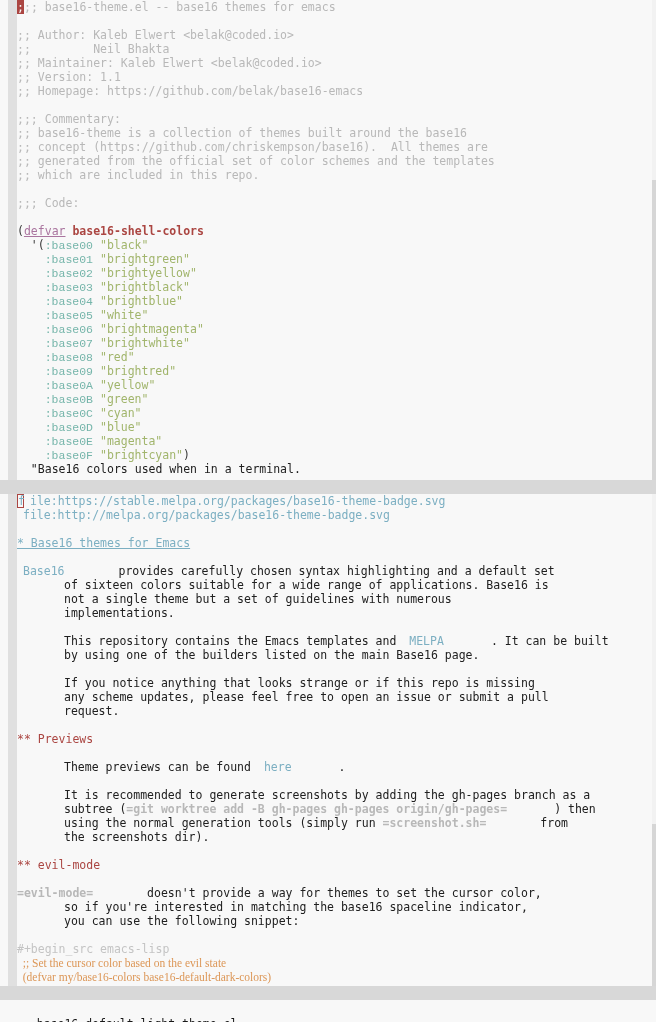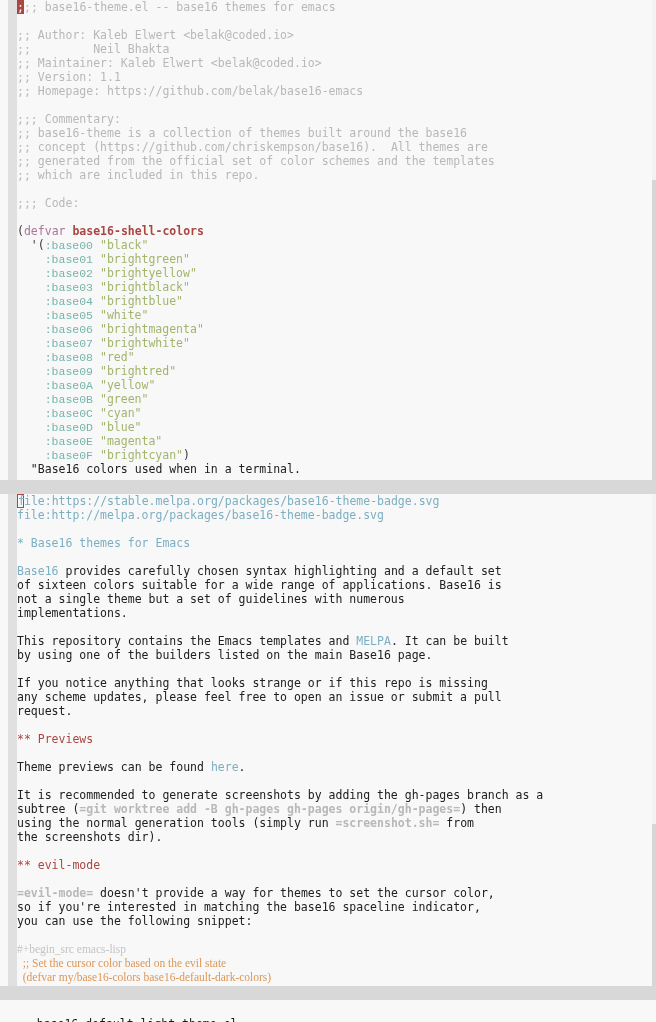--- a/index.html
+++ b/index.html
@@ -99,35 +99,35 @@
     white-space: pre;
     line-height: 14px;
     padding-top: 3px;
     box-sizing: border-box;
     padding-left: 9px;
   }
 
   
   .cmt        { color: #b8b8b8; }           
   .cmt-d      { color: #b8b8b8; }           
-  .kw         { color: #aa759f; }           
+  .kw         { color: #aa759f; text-decoration: underline; }           
   .varname    { color: #ab4642; font-weight: bold; text-align: right; } 
   .const      { color: #75b5aa; font-family: Liberation Mono, monospace; }           
   .str        { color: #a1b56c; }           
   .paren      { color: #383838; }
   .plain      { color: #202020; }
 
   
-  .org-h1     { color: #7cafc2; }
+  .org-h1     { color: #7cafc2; text-decoration: underline; }
   .org-h2     { color: #ab4642; }
-  .org-link-nu{ color: #7cafc2; }
+  .org-link-nu{ color: #7cafc2; margin-left: 6px; }
   .org-verb   { color: #b8b8b8; font-weight: bold; }
-  .org-meta   { color: #c4c4c4; font-family: Liberation Serif, serif; }
+  .org-meta   { color: #c4c4c4; }
   .org-src    { color: #dc9656; font-family: Liberation Serif, serif; }
-  .org-text   { color: #202020; }
+  .org-text   { color: #202020; margin-left: 47px; }
 
   
   .cursor-block {
     display: inline-block;
     background: #ab4642;
     color: #f8f8f8;
     width: 7px;
     height: 14px;
     vertical-align: top;
     text-align: left;

